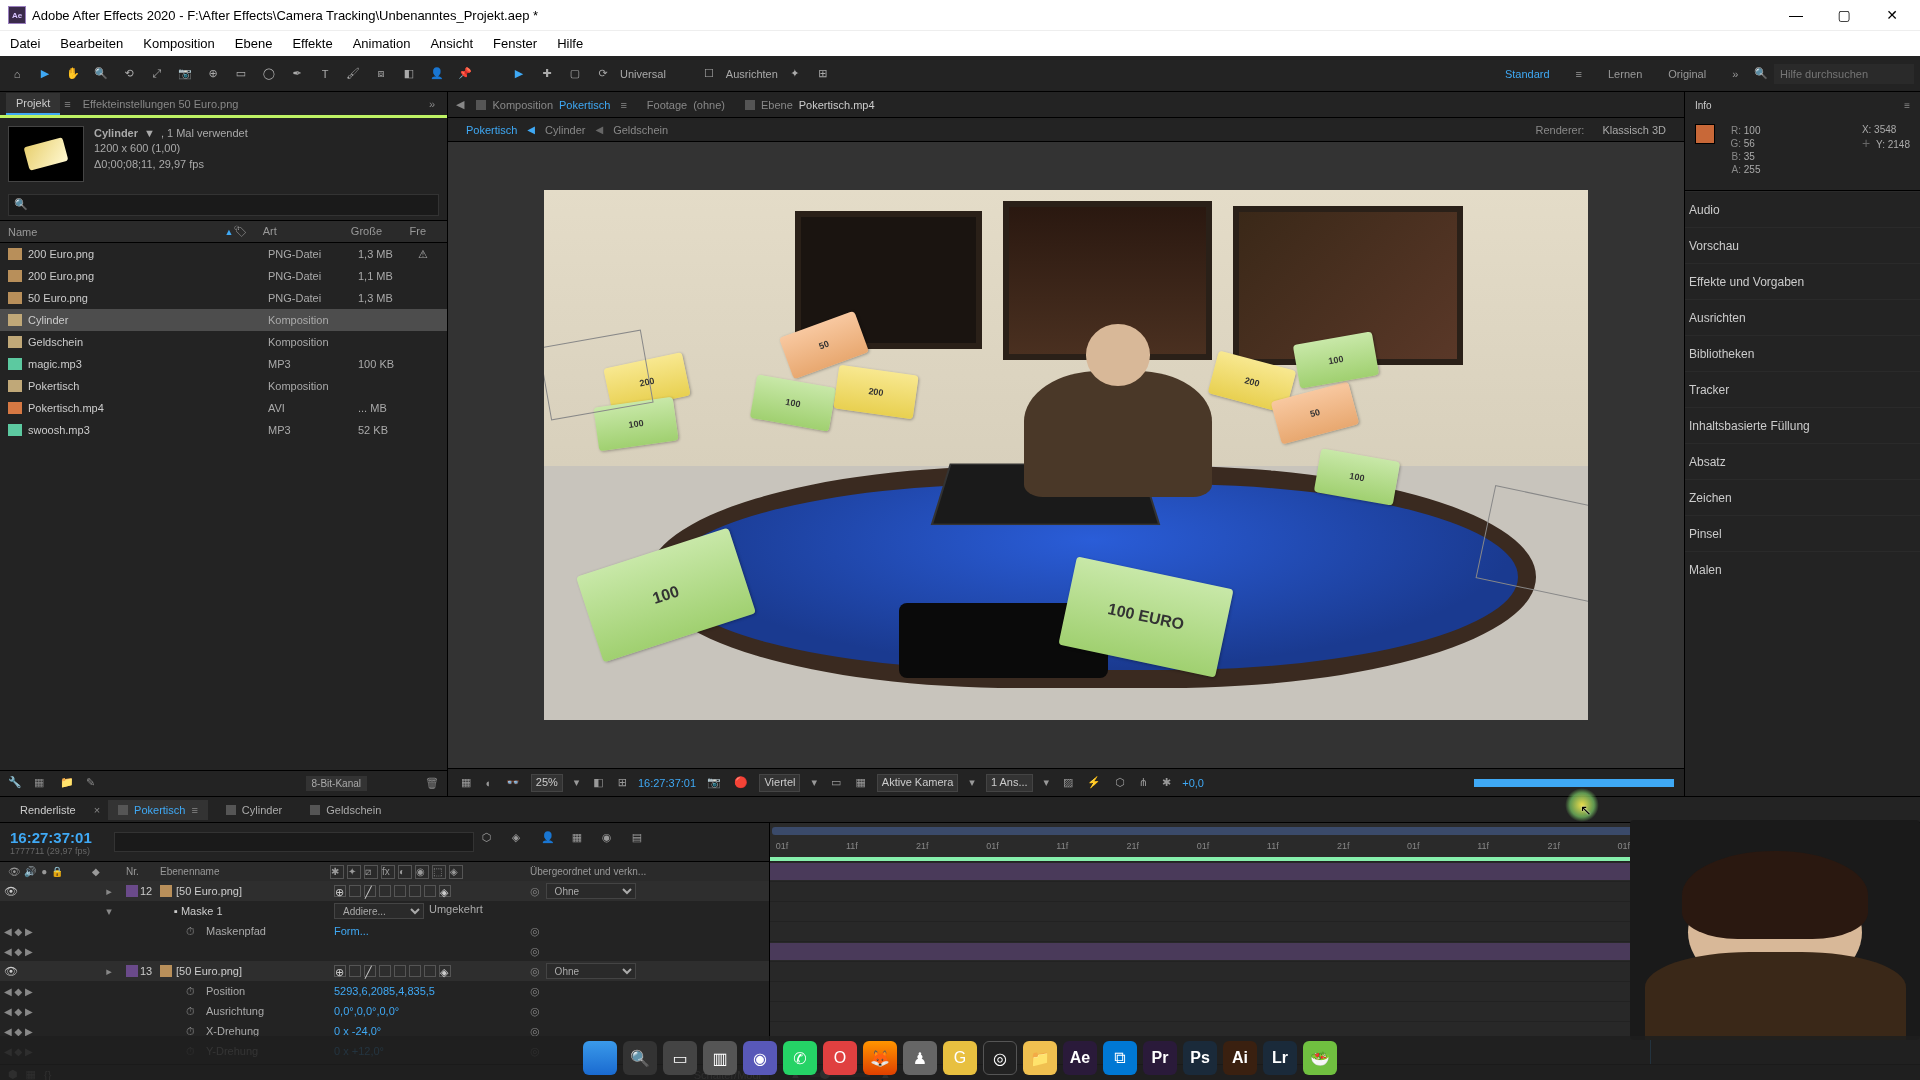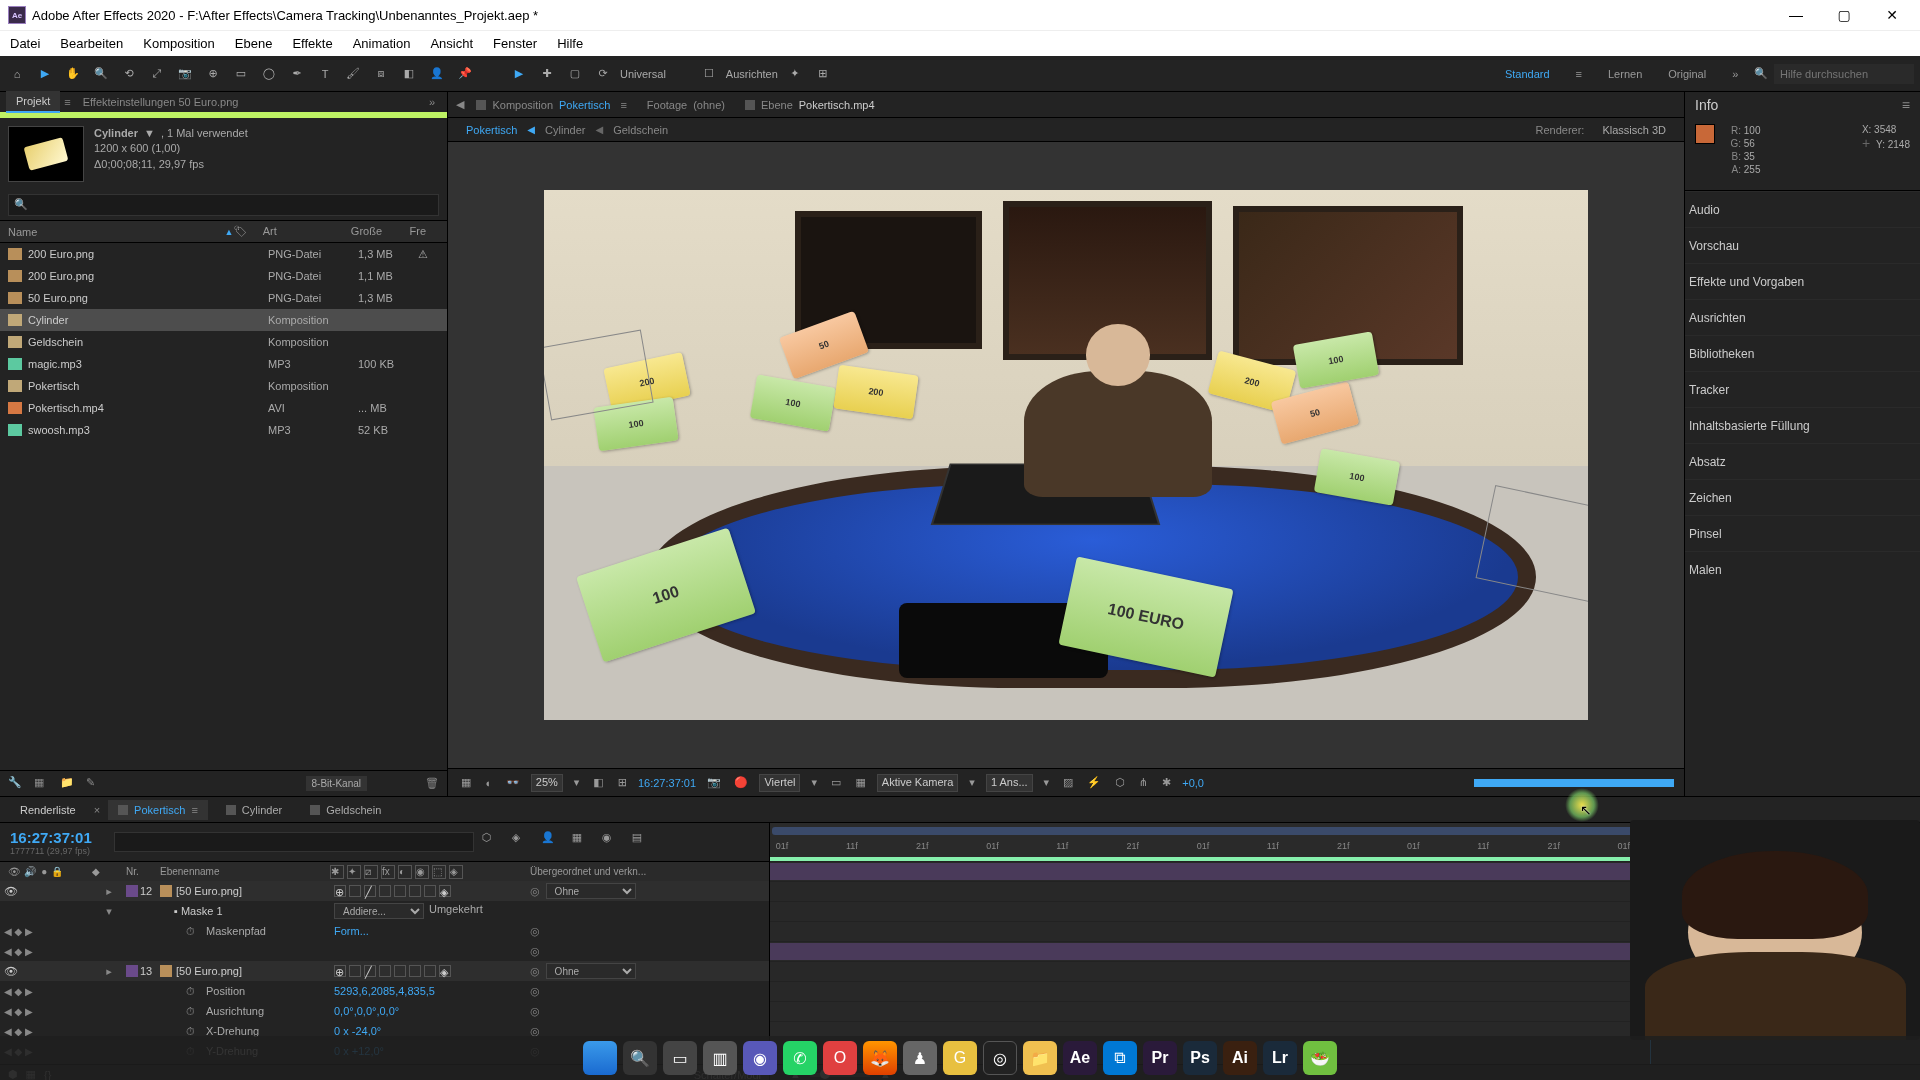--- a/index.html
+++ b/index.html
@@ -24,21 +24,21 @@
 .toolbar .wkspace { color:#3fa9f5; margin:0 10px; }
 .toolbar .wkspace.gray { color:#999; }
 .toolbar .search { display:flex; align-items:center; gap:6px; color:#888; }
 .toolbar .search-box { background:#2a2a2a; border:none; color:#888; padding:3px 6px; width:140px; height:20px; font-size:11px;}
 
 
 .main { display:flex; height: 704px; }
 
 
 .project-panel { width: 448px; background:#232323; display:flex; flex-direction:column; border-right:1px solid #000;}
-.project-tabs { height: 26px; display:flex; align-items:center; gap:4px; padding:0 6px; border-bottom:6px solid #bef264;}
+.project-tabs { height: 26px; display:flex; align-items:center; gap:4px; padding:0 6px; border-bottom:3px solid #bef264;}
 .project-tabs .tab { padding:4px 10px; font-size:11px; cursor:pointer;}
 .project-tabs .tab.active { background:#333; border-bottom:2px solid #3fa9f5;}
 .project-tabs .small { color:#888; font-size:11px; margin-left:8px;}
 .project-tabs .arrow { margin-left:auto; color:#888; padding:0 6px;}
 
 .proj-head { display:flex; padding:8px; gap:10px; }
 .proj-thumb { width:76px; height:56px; background:#000; border:1px solid #444; display:flex; align-items:center; justify-content:center;}
 .proj-thumb-inner { width:40px; height:24px; background: linear-gradient(135deg,#e8d070,#fff8d0); transform: rotate(-15deg); border-radius:3px;}
 .proj-meta { color:#aaa; font-size:11px; line-height:1.4;}
 .proj-meta .name-row { display:flex; align-items:center; gap:6px;}
@@ -119,21 +119,21 @@
 .viewer-footer { height:28px; background:#232323; display:flex; align-items:center; gap:8px; padding:0 10px; border-top:1px solid #000; font-size:11px;}
 .viewer-footer .vfbtn { color:#999; padding:0 3px;}
 .viewer-footer select, .viewer-footer .vfsel { background:#333; color:#ccc; border:1px solid #444; padding:1px 4px; font-size:11px; height:18px;}
 .viewer-footer .tc { color:#3fa9f5;}
 .viewer-footer .progress { flex:1; height:8px; background:#3fa9f5; max-width:200px; margin-left:auto;}
 .viewer-footer .offset { color:#3fa9f5;}
 
 
 .right-panels { width:236px; background:#232323; display:flex; flex-direction:column; border-left:1px solid #000;}
 .info-panel { border-bottom:1px solid #000;}
-.panel-head { height:26px; display:flex; align-items:center; padding:0 10px; font-size:14px; color:#ccc;}
+.panel-head { height:26px; display:flex; align-items:center; padding:0 10px; font-size:10px; color:#ccc;}
 .panel-head .hamb { margin-left:auto; color:#888;}
 .info-body { display:flex; gap:12px; padding:6px 10px 14px 10px;}
 .info-swatch { width:20px; height:20px; background:#c86838; border:1px solid #000;}
 .info-rgba { font-size:10px; line-height:1.3; color:#aaa;}
 .info-rgba .lbl { color:#888; display:inline-block; width:14px; text-align:right;}
 .info-xy { margin-left:auto; font-size:10px; color:#aaa;}
 .info-xy .plus { color:#666; font-size:14px; margin-right:6px;}
 
 .side-list { flex:1;}
 .side-item { height:36px; display:flex; align-items:center; padding:0 4px; border-top:1px solid #2a2a2a; cursor:pointer; font-size:12px; color:#ccc;}

